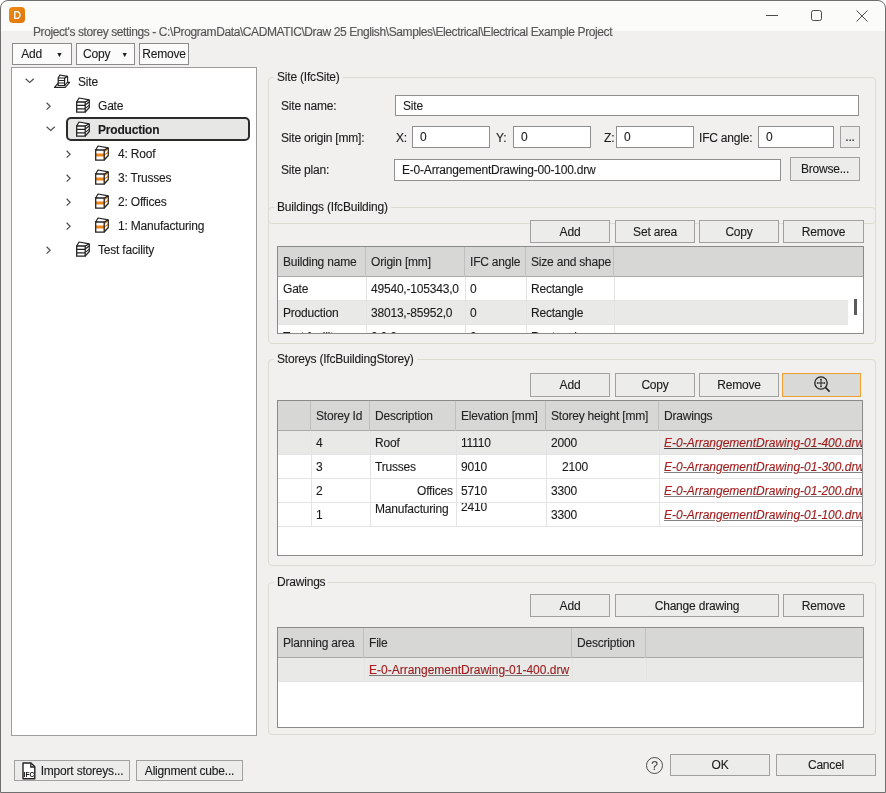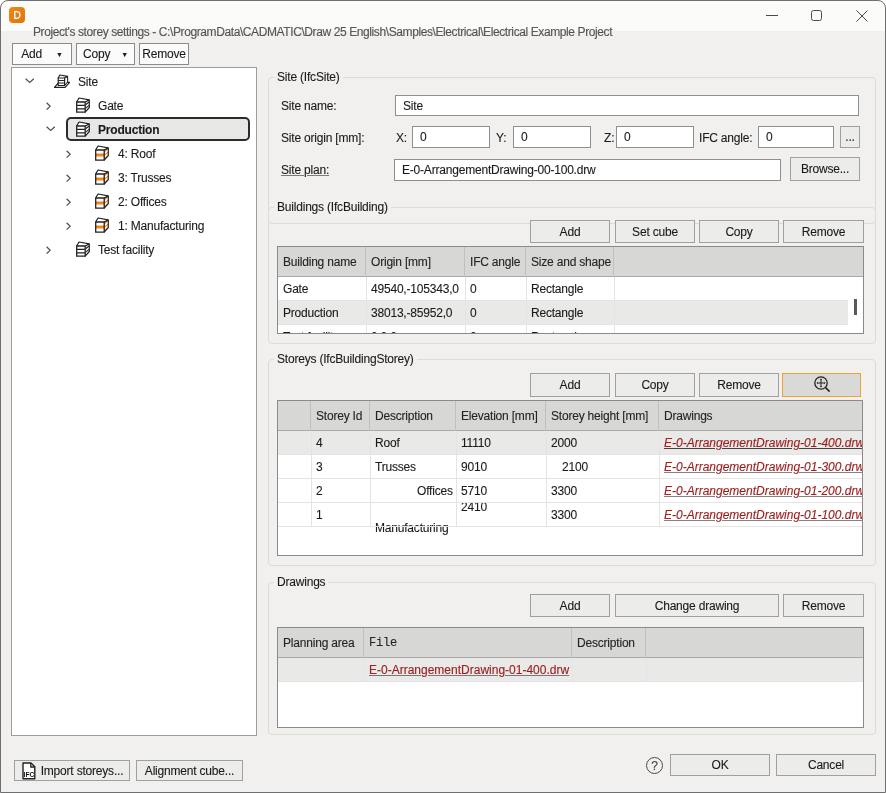--- a/index.html
+++ b/index.html
@@ -165,29 +165,29 @@
   <div class="lbl" style="left:281px; top:131px;">Site origin [mm]:</div>
   <div class="lbl" style="left:396px; top:131px;">X:</div>
   <div class="inp" style="left:412px; top:126px; width:78px; height:22px;">0</div>
   <div class="lbl" style="left:496px; top:131px;">Y:</div>
   <div class="inp" style="left:513px; top:126px; width:78px; height:22px;">0</div>
   <div class="lbl" style="left:604px; top:131px;">Z:</div>
   <div class="inp" style="left:616px; top:126px; width:78px; height:22px;">0</div>
   <div class="lbl" style="left:699px; top:131px;">IFC angle:</div>
   <div class="inp" style="left:758px; top:126px; width:76px; height:22px;">0</div>
   <div class="btn" style="left:840px; top:126px; width:20px; height:22px;">...</div>
-  <div class="lbl" style="left:281px; top:163px;text-decoration:underline;">Site plan:</div>
+  <div class="lbl" style="left:281px; top:163px;">Site plan:</div>
   <div class="inp" style="left:394px; top:159px; width:387px; height:22px;">E-0-ArrangementDrawing-00-100.drw</div>
   <div class="btn" style="left:790px; top:157px; width:70px; height:24px;">Browse...</div>
 
   <div class="grp" style="top:207px; height:137px;">
       <span class="glbl">Buildings (IfcBuilding)</span>
     </div>
   <div class="btn" style="left:530px; top:220px; width:80px; height:23px;">Add</div>
-  <div class="btn" style="left:615px; top:220px; width:80px; height:23px;">Set cube</div>
+  <div class="btn" style="left:615px; top:220px; width:80px; height:23px;">Set area</div>
   <div class="btn" style="left:699px; top:220px; width:80px; height:23px;">Copy</div>
   <div class="btn" style="left:783px; top:220px; width:81px; height:23px;">Remove</div>
   <div class="dgv" style="left:277px; top:246px; width:587px; height:88px;">
     <div class="hdr"></div>
     <div class="hc" style="left:0; width:88px;">Building name</div>
     <div class="hc" style="left:88px; width:99px;">Origin [mm]</div>
     <div class="hc" style="left:187px; width:61px;">IFC angle</div>
     <div class="hc" style="left:248px; width:88px;">Size and shape</div>
     <div class="hc" style="left:336px; width:235px; border-right:none;"></div>
     <div class="grayrow" style="left:0; top:54px; width:571px; height:24px;"></div>
@@ -252,21 +252,21 @@
         <span class="lnk">E-0-ArrangementDrawing-01-300.drw</span>
       </div>
     <div class="cell" style="left:33px; top:78px; width:59px;">2</div>
     <div class="cell" style="left:92px; top:78px; width:86px;padding-left:47px;">Offices</div>
     <div class="cell" style="left:178px; top:78px; width:90px;">5710</div>
     <div class="cell" style="left:268px; top:78px; width:113px;">3300</div>
     <div class="cell" style="left:381px; top:78px; width:205px; font-style:italic;">
         <span class="lnk">E-0-ArrangementDrawing-01-200.drw</span>
       </div>
     <div class="cell" style="left:33px; top:102px; width:59px;">1</div>
-    <div class="cell" style="left:92px; top:115px; width:90px; overflow:visible;">Manufacturing</div>
+    <div class="cell" style="left:92px; top:96px; width:90px; overflow:visible;">Manufacturing</div>
     <div class="cell" style="left:178px; top:94px; width:90px;">2410</div>
     <div class="cell" style="left:268px; top:102px; width:113px;">3300</div>
     <div class="cell" style="left:381px; top:102px; width:205px; font-style:italic;">
         <span class="lnk">E-0-ArrangementDrawing-01-100.drw</span>
       </div>
     <div class="rline" style="top:53px;"></div>
     <div class="rline" style="top:77px;"></div>
     <div class="rline" style="top:101px;"></div>
     <div class="rline" style="top:125px;"></div>
     <div class="cline" style="left:33px; top:30px; height:96px;"></div>
@@ -278,21 +278,21 @@
 
   <div class="grp" style="top:582px; height:153px;">
       <span class="glbl">Drawings</span>
     </div>
   <div class="btn" style="left:530px; top:594px; width:80px; height:23px;">Add</div>
   <div class="btn" style="left:615px; top:594px; width:164px; height:23px;">Change drawing</div>
   <div class="btn" style="left:783px; top:594px; width:81px; height:23px;">Remove</div>
   <div class="dgv" style="left:277px; top:627px; width:587px; height:101px;">
     <div class="hdr"></div>
     <div class="hc" style="left:0; width:86px;">Planning area</div>
-    <div class="hc" style="left:86px; width:208px;font-family:Liberation Mono, monospace;">File</div>
+    <div class="hc" style="left:86px; width:208px;">File</div>
     <div class="hc" style="left:294px; width:74px;">Description</div>
     <div class="hc" style="left:368px; width:217px; border-right:none;"></div>
     <div class="grayrow" style="left:0; top:30px; width:587px; height:24px;"></div>
     <div class="cell" style="left:86px; top:30px; width:208px;">
         <span class="lnk">E-0-ArrangementDrawing-01-400.drw</span>
       </div>
     <div class="rline" style="top:53px;"></div>
     <div class="cline" style="left:86px; top:30px; height:24px;"></div>
     <div class="cline" style="left:294px; top:30px; height:24px;"></div>
     <div class="cline" style="left:368px; top:30px; height:24px;"></div>

